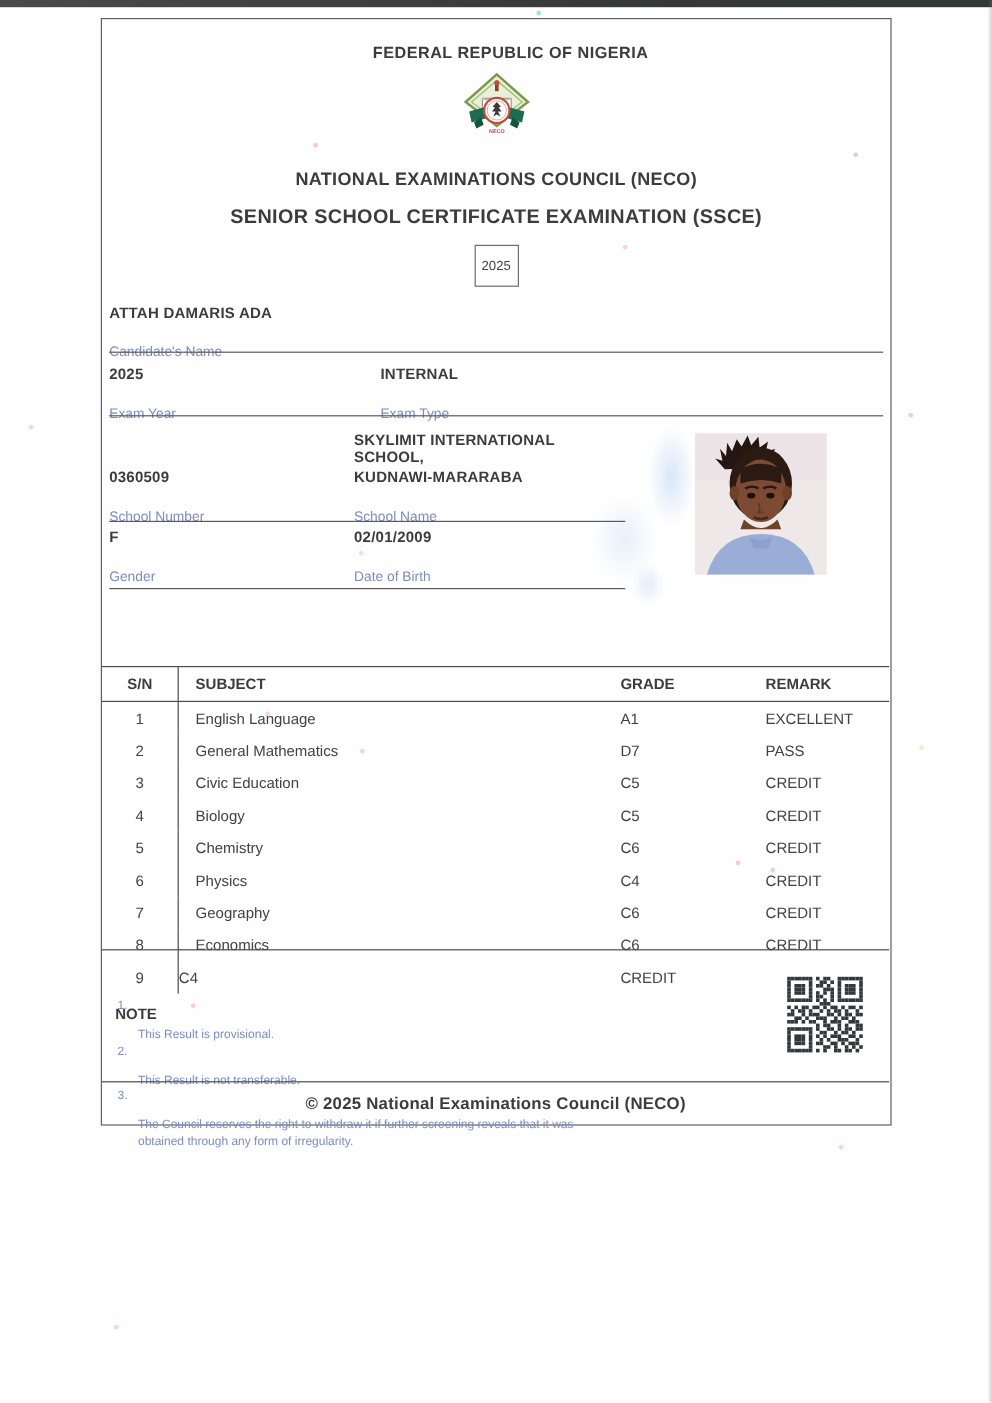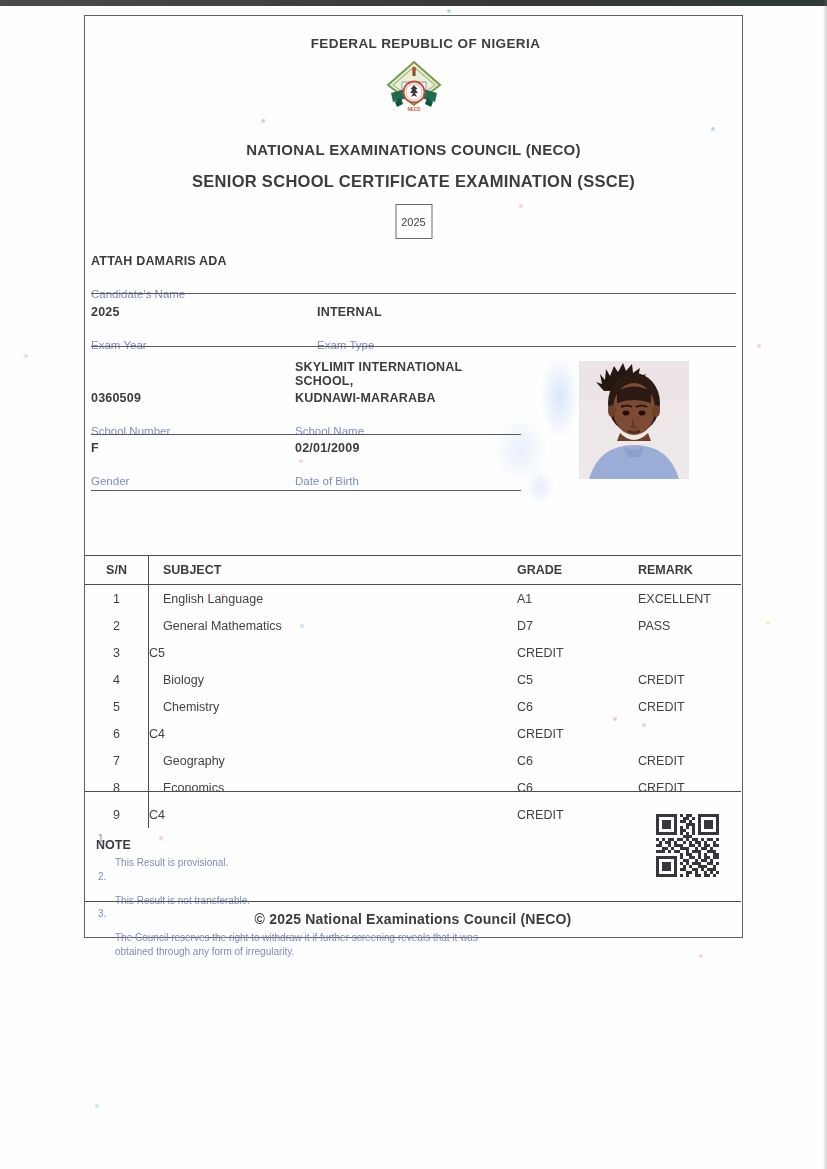--- a/index.html
+++ b/index.html
@@ -244,37 +244,39 @@
         <div class="td td-caps">EXCELLENT</div>
       </div>
       <div class="trow trow-data">
         <div class="tc-sn td">2</div>
         <div class="tc-subject td">General Mathematics</div>
         <div class="td">D7</div>
         <div class="td td-caps">PASS</div>
       </div>
       <div class="trow trow-data">
         <div class="tc-sn td">3</div>
+        <div class="tc-subject td">Civic Education</div>
         <div class="td">C5</div>
         <div class="td td-caps">CREDIT</div>
       </div>
       <div class="trow trow-data">
         <div class="tc-sn td">4</div>
         <div class="tc-subject td">Biology</div>
         <div class="td">C5</div>
         <div class="td td-caps">CREDIT</div>
       </div>
       <div class="trow trow-data">
         <div class="tc-sn td">5</div>
         <div class="tc-subject td">Chemistry</div>
         <div class="td">C6</div>
         <div class="td td-caps">CREDIT</div>
       </div>
       <div class="trow trow-data">
         <div class="tc-sn td">6</div>
+        <div class="tc-subject td">Physics</div>
         <div class="td">C4</div>
         <div class="td td-caps">CREDIT</div>
       </div>
       <div class="trow trow-data">
         <div class="tc-sn td">7</div>
         <div class="tc-subject td">Geography</div>
         <div class="td">C6</div>
         <div class="td td-caps">CREDIT</div>
       </div>
       <div class="trow trow-data">

